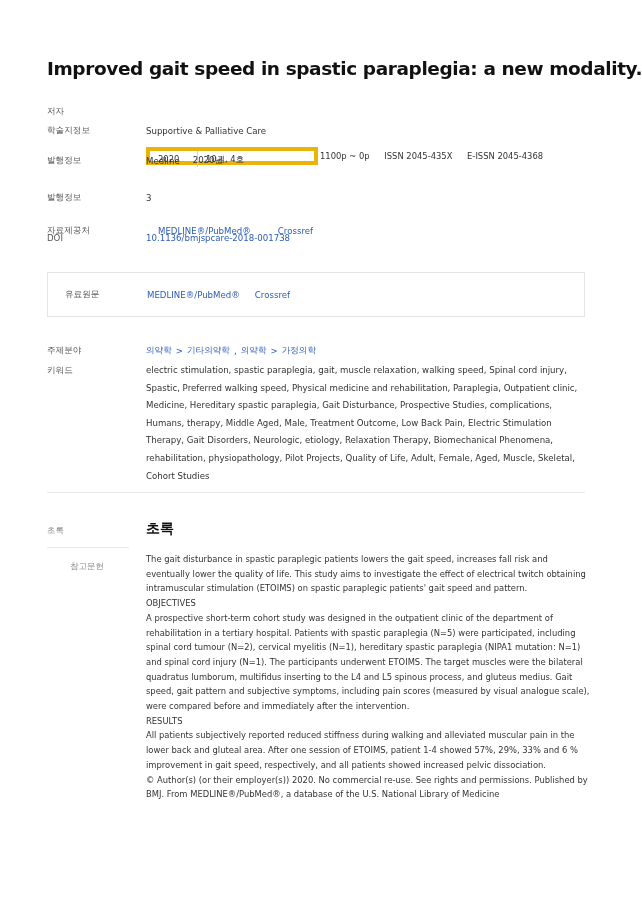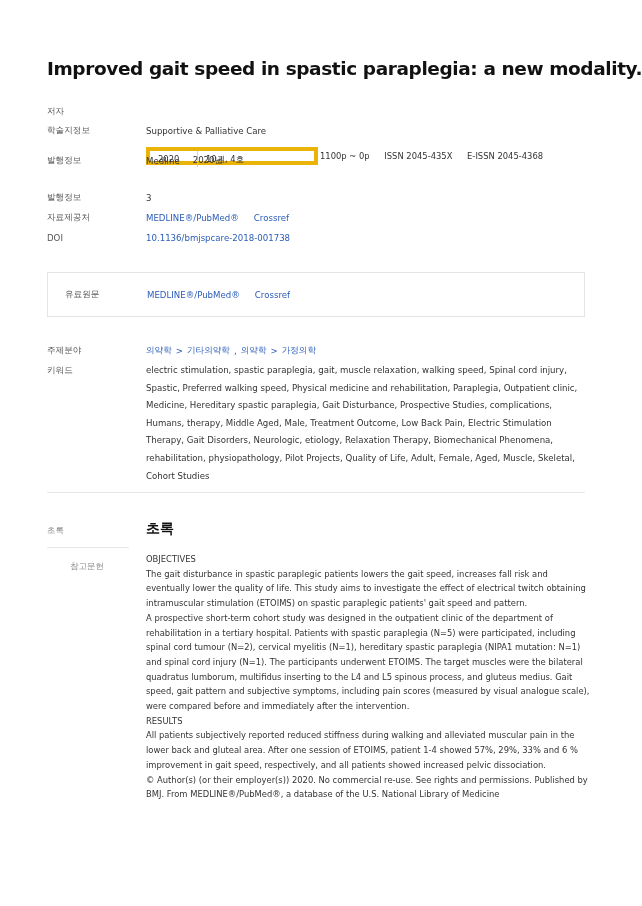--- a/index.html
+++ b/index.html
@@ -63,21 +63,21 @@
   <span class="lbl">발행정보</span>
   <span class="val">Medline</span>
   <span class="val" style="margin-left:13px;">2020년</span>
 </div>
 
 <div class="row" style="top:191px;">
   <span class="lbl">발행정보</span>
   <span class="val">3</span>
 </div>
 
-<div class="row" style="top:211px;">
+<div class="row" style="top:224px;gap:12px;">
   <span class="lbl">자료제공처</span>
   <a class="link">MEDLINE®/PubMed®</a>
   <a class="link">Crossref</a>
 </div>
 
 <div class="row" style="top:231px;">
   <span class="lbl">DOI</span>
   <a class="link">10.1136/bmjspcare-2018-001738</a>
 </div>
 
@@ -105,19 +105,19 @@
 
 <div class="hr" style="top:492px;"></div>
 
 <div class="side" style="top:525px;">초록</div>
 <div class="side-div"></div>
 <div class="side" style="top:561px;text-align:center;">참고문헌</div>
 
 <h2 class="abs-title">초록</h2>
 
 <div class="abstract">
+  <p>The gait disturbance in spastic paraplegic patients lowers the gait speed, increases fall risk and eventually lower the quality of life. This study aims to investigate the effect of electrical twitch obtaining intramuscular stimulation (ETOIMS) on spastic paraplegic patients' gait speed and pattern.</p>
   <p>OBJECTIVES</p>
-  <p>The gait disturbance in spastic paraplegic patients lowers the gait speed, increases fall risk and eventually lower the quality of life. This study aims to investigate the effect of electrical twitch obtaining intramuscular stimulation (ETOIMS) on spastic paraplegic patients' gait speed and pattern.</p>
   <p>A prospective short-term cohort study was designed in the outpatient clinic of the department of rehabilitation in a tertiary hospital. Patients with spastic paraplegia (N=5) were participated, including spinal cord tumour (N=2), cervical myelitis (N=1), hereditary spastic paraplegia (NIPA1 mutation: N=1) and spinal cord injury (N=1). The participants underwent ETOIMS. The target muscles were the bilateral quadratus lumborum, multifidus inserting to the L4 and L5 spinous process, and gluteus medius. Gait speed, gait pattern and subjective symptoms, including pain scores (measured by visual analogue scale), were compared before and immediately after the intervention.</p>
   <p>RESULTS</p>
   <p>All patients subjectively reported reduced stiffness during walking and alleviated muscular pain in the lower back and gluteal area. After one session of ETOIMS, patient 1-4 showed 57%, 29%, 33% and 6 % improvement in gait speed, respectively, and all patients showed increased pelvic dissociation.</p>
   <p>© Author(s) (or their employer(s)) 2020. No commercial re-use. See rights and permissions. Published by BMJ. From MEDLINE®/PubMed®, a database of the U.S. National Library of Medicine</p>
 </div>
 
 </body></html>

